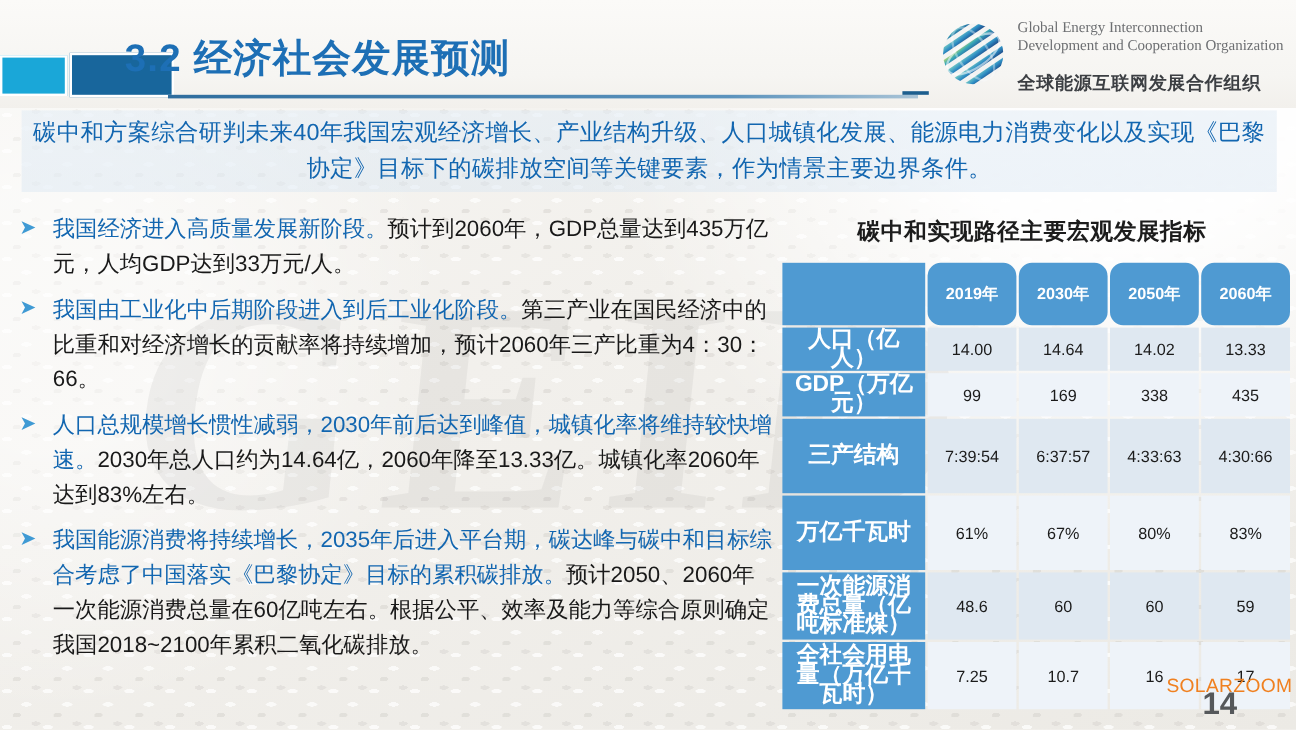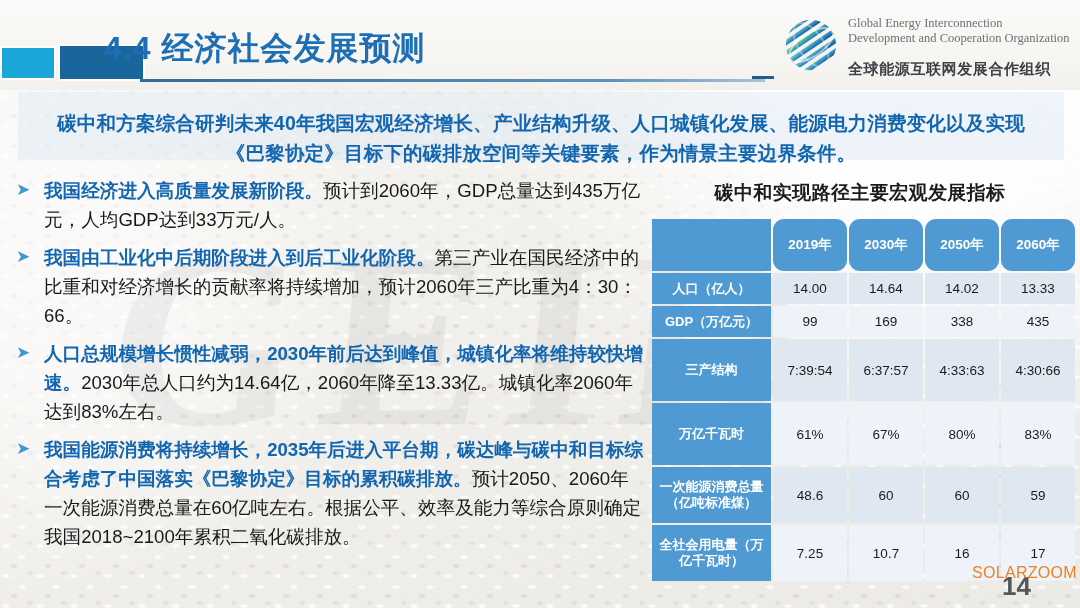--- a/index.html
+++ b/index.html
@@ -78,55 +78,55 @@
   }
   .logo-underline{
     position:absolute;left:752px;top:76px;width:22px;height:3px;background:#1d5e8e;
   }
   
   .banner{
     position:absolute;left:18px;top:92px;width:1046px;height:68px;
     background:linear-gradient(180deg,rgba(226,236,245,.55) 0%,rgba(214,228,241,.42) 100%);
   }
   .banner p{
-    margin:12px;padding:4px 8px 0 8px;text-align:center;
-    font-size:19.5px;font-weight:bold;color:#1266b0;
+    margin:0;padding:4px 8px 0 8px;text-align:center;
+    font-size:19.5px;font-weight:normal;color:#1266b0;
     line-height:30px;letter-spacing:.2px;
   }
   
   .bullets{
     position:absolute;left:14px;top:176px;width:630px;height:420px;
   }
   .bullet{
     position:relative;padding-left:30px;margin-bottom:9px;
     font-size:18.6px;line-height:29px;color:#1b1b1b;
   }
   .bullet .arrow{
     position:absolute;left:2px;top:4px;
     color:#3f9ad4;font-size:17px;line-height:20px;
   }
-  .bullet b{color:#1266b0;font-weight:bold;}
+  .bullet b{color:#1266b0;font-weight:normal;}
   .bullet span.norm{color:#191919;font-weight:normal;}
   
   .table-title{
     position:absolute;left:650px;top:180px;width:420px;
     text-align:center;font-size:19px;font-weight:bold;color:#1c1c1c;
     letter-spacing:.4px;
   }
   table.macro{
     position:absolute;left:650px;top:217px;width:419px;
     border-collapse:separate;border-spacing:2px;
     table-layout:fixed;
   }
   table.macro td{
     font-size:13.5px;color:#1b1b1b;text-align:center;vertical-align:middle;
     padding:0;
   }
   table.macro td.rowhead{
-    background:#4f9ad2;color:#ffffff;font-weight:bold;font-size:13px;
+    background:#4f9ad2;color:#ffffff;font-weight:bold;font-size:19px;
     line-height:16px;padding:2px 4px;
   }
   table.macro td.corner{background:#4f9ad2;}
   table.macro td.colhead{
     background:#4f9ad2;color:#ffffff;font-weight:bold;font-size:13.5px;border-radius:11px;
   }
   table.macro td.cell-a{background:#dfe8f1;}
   table.macro td.cell-b{background:#eef3f9;}
   col.c0{width:119px;}
   col.cy{width:74px;}
@@ -146,21 +146,21 @@
 
 <div id="slide">
 
   <div class="bg-texture"></div>
   <div class="bg-sheen"></div>
   <div class="bg-watermark">GEIDCO</div>
 
   <div class="header-band">
     <div class="tag-cyan"></div>
     <div class="tag-blue"></div>
-    <div class="title-text">4.4 经济社会发展预测</div>
+    <div class="title-text">3.2 经济社会发展预测</div>
     <div class="title-rule"></div>
     <div class="logo-underline"></div>
 
     <div class="logo-wrap">
       <svg class="logo-globe" viewBox="0 0 60 60">
         <defs>
           <clipPath id="gclip">
               <circle cx="30" cy="30" r="26"></circle>
             </clipPath>
           <linearGradient id="gg1" x1="0" y1="0" x2="1" y2="1">

